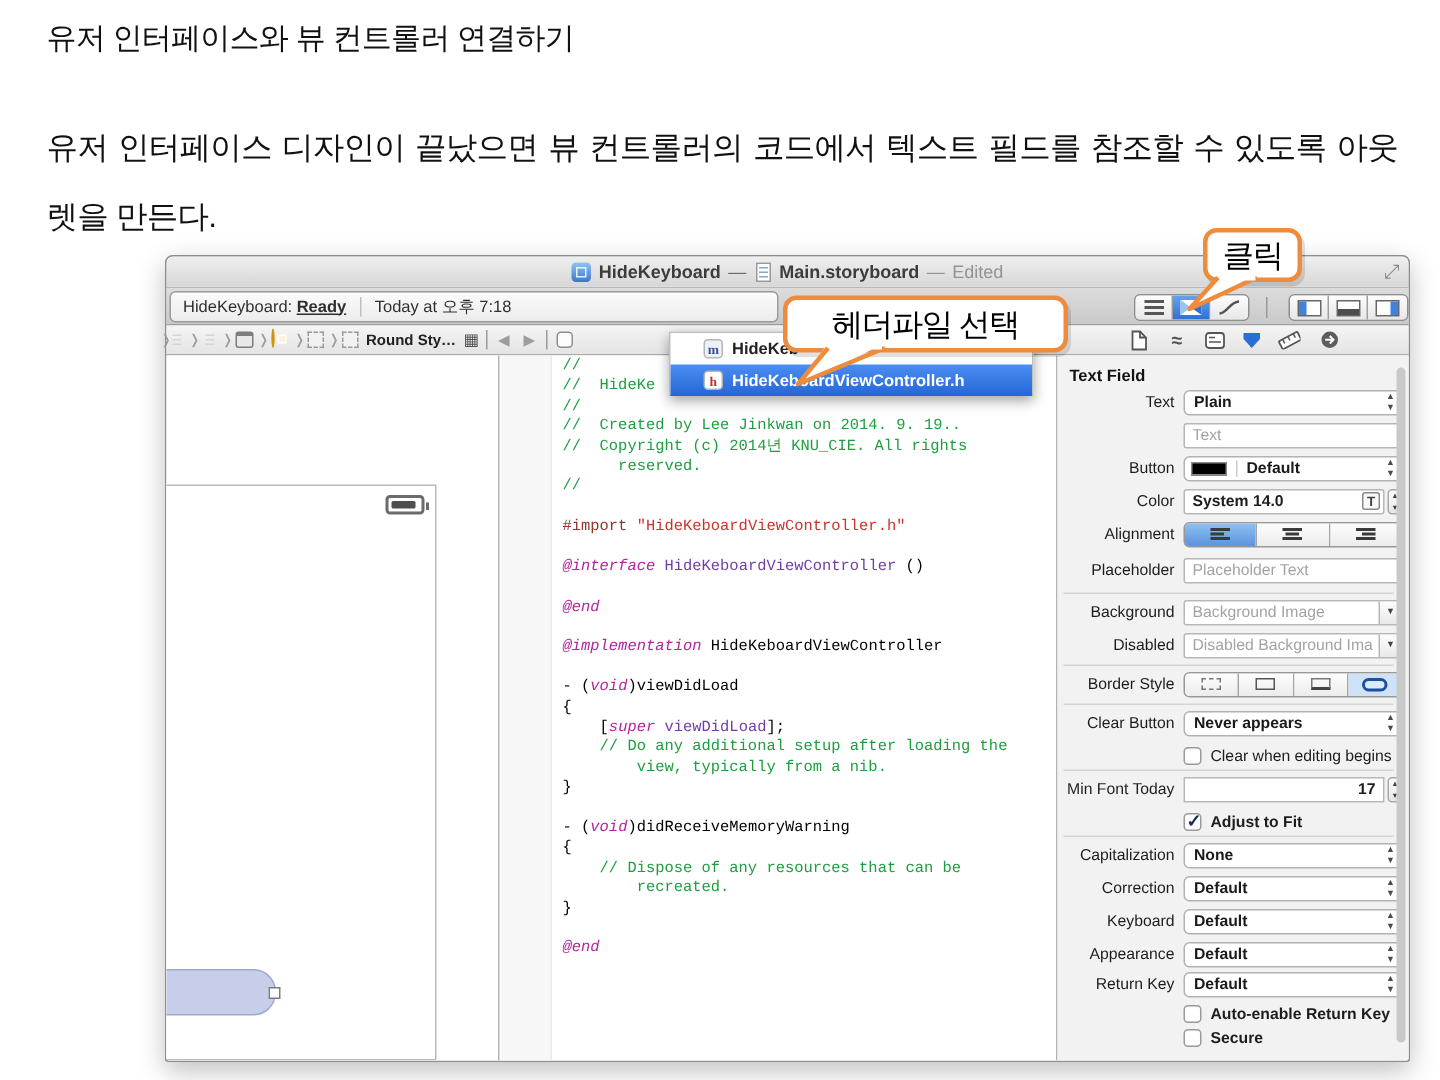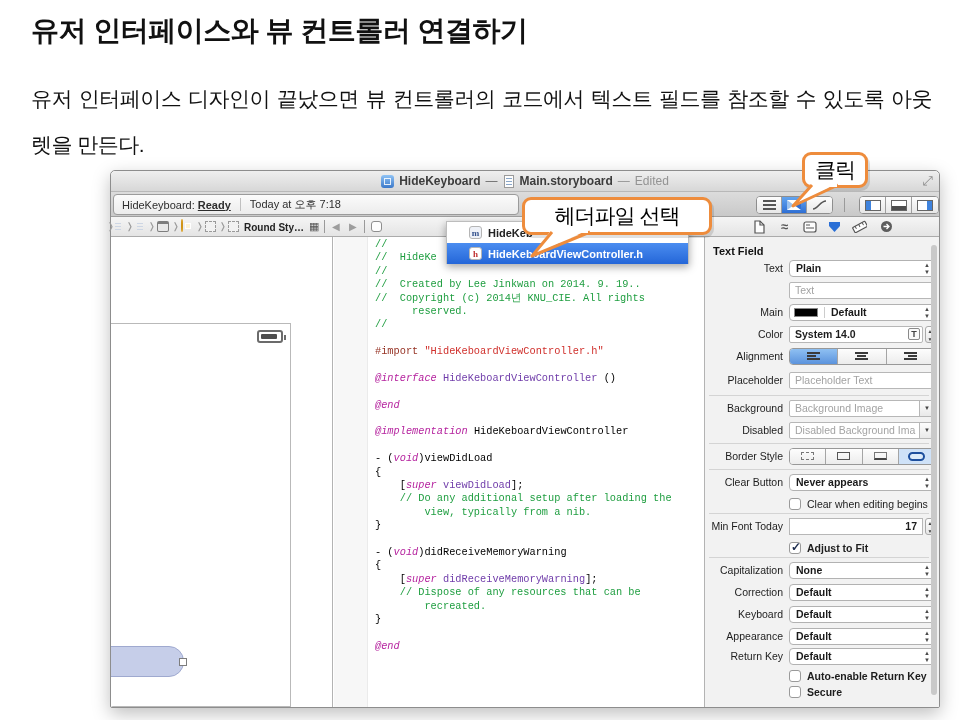--- a/index.html
+++ b/index.html
@@ -1,21 +1,21 @@
 <!DOCTYPE html>
 <html><head>
 <meta charset="utf-8">
 <style>
   * { margin:0; padding:0; box-sizing:border-box; }
   html,body { background:#fff; }
   body { width:960px; height:720px; position:relative; overflow:hidden;
          font-family:"Liberation Sans", sans-serif; }
 
   
-  .doc-title { position:absolute; left:31px; top:12px; font-size:28px; font-weight:bold; color:#111; letter-spacing:-0.5px; }
+  .doc-title { position:absolute; left:31px; top:12px; font-size:20px; font-weight:normal; color:#111; letter-spacing:-0.5px; }
   .doc-body  { position:absolute; left:31px; top:76px; width:901px; font-size:21px; color:#111; line-height:46px; text-align:justify; letter-spacing:-0.5px; }
 
   
   .xwin { position:absolute; left:110px; top:170px; width:830px; height:538px;
           border:1px solid #8d8d8d; border-radius:5px 5px 2px 2px;
           box-shadow:0 6px 18px rgba(0,0,0,.25); background:#fff; }
   .titlebar { position:absolute; left:0; top:0; right:0; height:21px;
               background:linear-gradient(#efefef,#d7d7d7); border-bottom:1px solid #b8b8b8;
               border-radius:5px 5px 0 0; display:flex; align-items:center; justify-content:center;
               font-size:12px; color:#3c3c3c; }
@@ -288,21 +288,20 @@
           <div class="cl-line">&nbsp;</div>
           <div class="cl-line"><span class="tk-pl">- (</span><span class="tk-kw">void</span><span class="tk-pl">)viewDidLoad</span></div>
           <div class="cl-line"><span class="tk-pl">{</span></div>
           <div class="cl-line"><span class="tk-pl">    [</span><span class="tk-kw">super</span><span class="tk-cl"> viewDidLoad</span><span class="tk-pl">];</span></div>
           <div class="cl-line"><span class="tk-cm">    // Do any additional setup after loading the</span></div>
           <div class="cl-line"><span class="tk-cm">        view, typically from a nib.</span></div>
           <div class="cl-line"><span class="tk-pl">}</span></div>
           <div class="cl-line">&nbsp;</div>
           <div class="cl-line"><span class="tk-pl">- (</span><span class="tk-kw">void</span><span class="tk-pl">)didReceiveMemoryWarning</span></div>
           <div class="cl-line"><span class="tk-pl">{</span></div>
-          <div class="cl-line"><span class="tk-pl">    [</span><span class="tk-kw">super</span><span class="tk-cl"> didReceiveMemoryWarning</span><span class="tk-pl">];</span></div>
           <div class="cl-line"><span class="tk-cm">    // Dispose of any resources that can be</span></div>
           <div class="cl-line"><span class="tk-cm">        recreated.</span></div>
           <div class="cl-line"><span class="tk-pl">}</span></div>
           <div class="cl-line">&nbsp;</div>
           <div class="cl-line"><span class="tk-kw">@end</span></div>
         </div>
     </div>
 
     <div class="inspector">
       <div class="sechead" style="top:8px">Text Field</div>
@@ -318,21 +317,21 @@
       </div>
       <div class="irow" style="top:44px">
         <span class="ilabel"></span>
         <div class="ictrl">
             <div class="ifield">
               <span class="ph">Text</span>
             </div>
           </div>
       </div>
       <div class="irow" style="top:66px">
-        <span class="ilabel">Main</span>
+        <span class="ilabel">Button</span>
         <div class="ictrl">
             <div class="popup" style="padding-left:4px;">
           <span style="width:24px;height:9px;background:#000;border:1px solid #888;margin-right:6px;flex:none;"></span>
           <span style="width:1px;height:11px;background:#ccc;margin-right:6px;flex:none;"></span>
           <span>Default</span>
               <span class="updn">▲<br>▼</span>
             </div>
           </div>
       </div>
       <div class="irow" style="top:88px">

